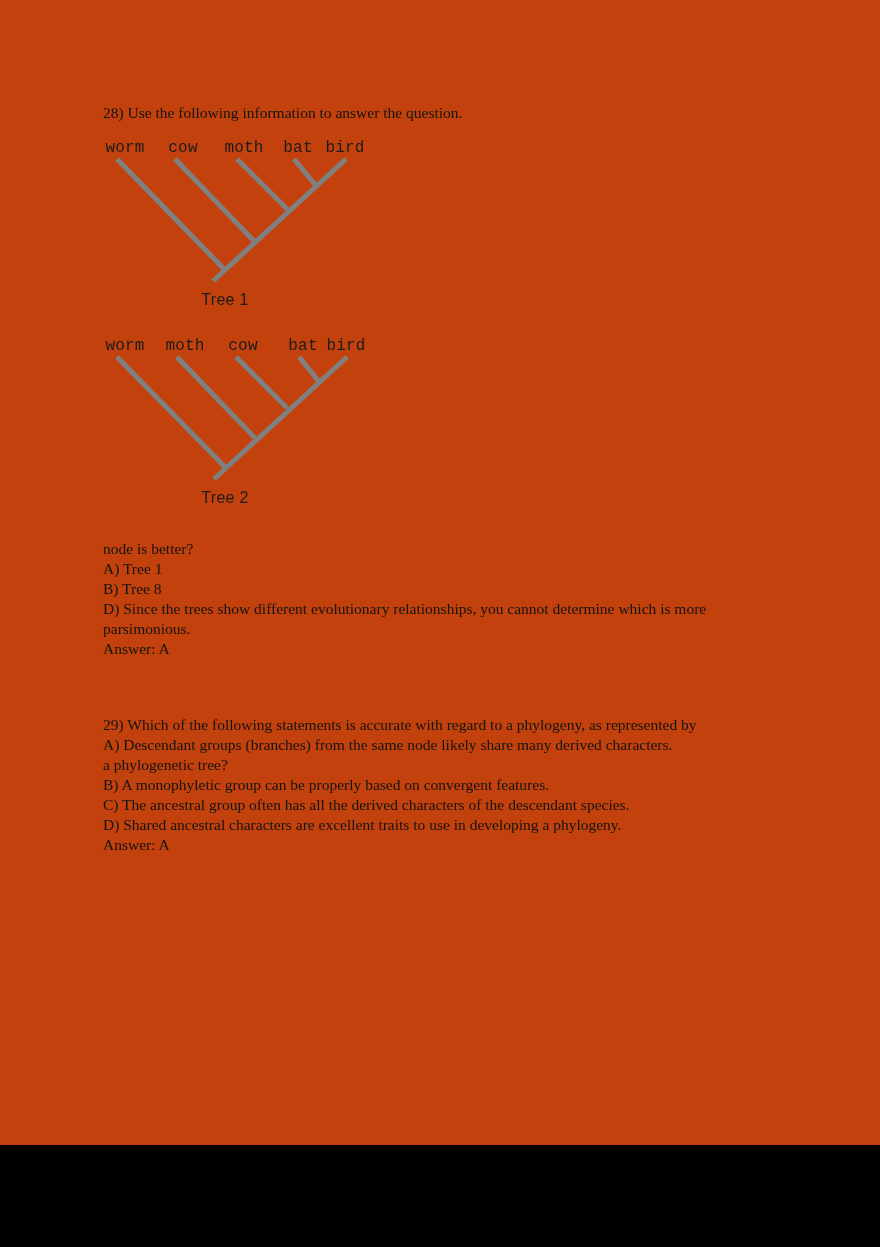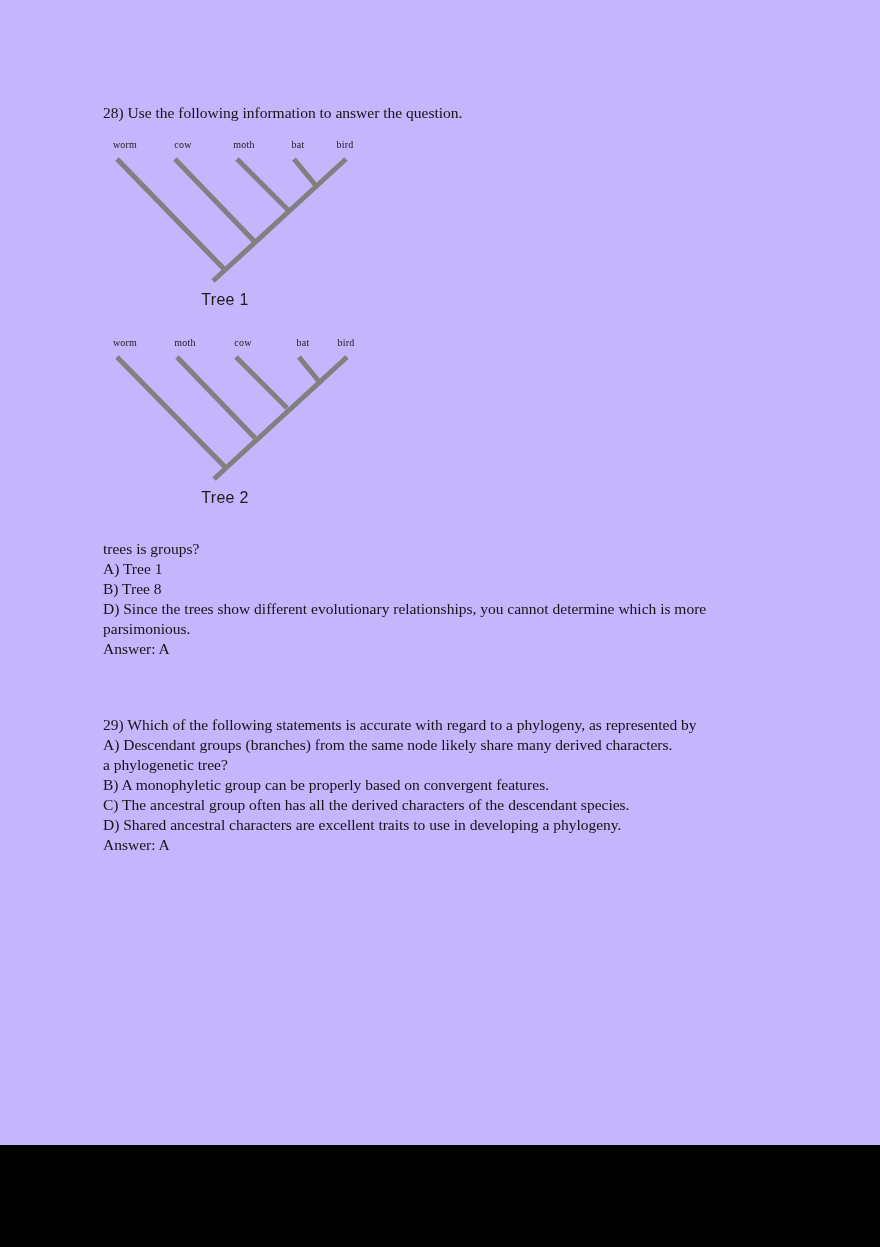--- a/index.html
+++ b/index.html
@@ -9,21 +9,21 @@
     background: #ffffff;
   }
   body {
     font-family: "Liberation Serif", serif;
     color: #000000;
   }
   .page {
     position: relative;
     width: 880px;
     height: 1247px;
-    background: #c4b5fd;
+    background: #c2410c;
     overflow: hidden;
   }
   .content {
     position: absolute;
     left: 103px;
     top: 103px;
     width: 690px;
   }
 
   
@@ -49,22 +49,22 @@
   .figure {
     position: relative;
     width: 300px;
     height: 180px;
   }
   #tree1-figure { margin-top: 16px; margin-left: 0px; }
   #tree2-figure { margin-top: 18px; margin-left: 0px; }
 
   .leaf-label {
     position: absolute;
-    font-family: Liberation Serif, serif;
-    font-size: 10px;
+    font-family: Liberation Mono, monospace;
+    font-size: 16px;
     font-weight: 400;
     color: #1c1c1c;
     white-space: nowrap;
     transform: translateX(-50%);
     letter-spacing: 0.2px;
   }
   .tree-caption {
     position: absolute;
     font-family: "Liberation Sans", sans-serif;
     font-size: 16px;
@@ -140,21 +140,21 @@
       <span class="leaf-label" style="left:22px; top:0px;">worm</span>
       <span class="leaf-label" style="left:82px; top:0px;">moth</span>
       <span class="leaf-label" style="left:140px; top:0px;">cow</span>
       <span class="leaf-label" style="left:200px; top:0px;">bat</span>
       <span class="leaf-label" style="left:243px; top:0px;">bird</span>
 
       <span class="tree-caption" style="left:122px; top:152px;">Tree 2</span>
     </div>
 
     <div style="margin-top:22px;">
-      <p class="qline">trees is groups?</p>
+      <p class="qline">node is better?</p>
       <p class="qline">A) Tree 1</p>
       <p class="qline">B) Tree 8</p>
       <p class="qline">D) Since the trees show different evolutionary relationships, you cannot determine which is more</p>
       <p class="qline">parsimonious.</p>
       <p class="qline answer-line">Answer:  A</p>
     </div>
 
     <div class="block-gap-large"></div>
 
     <div>

